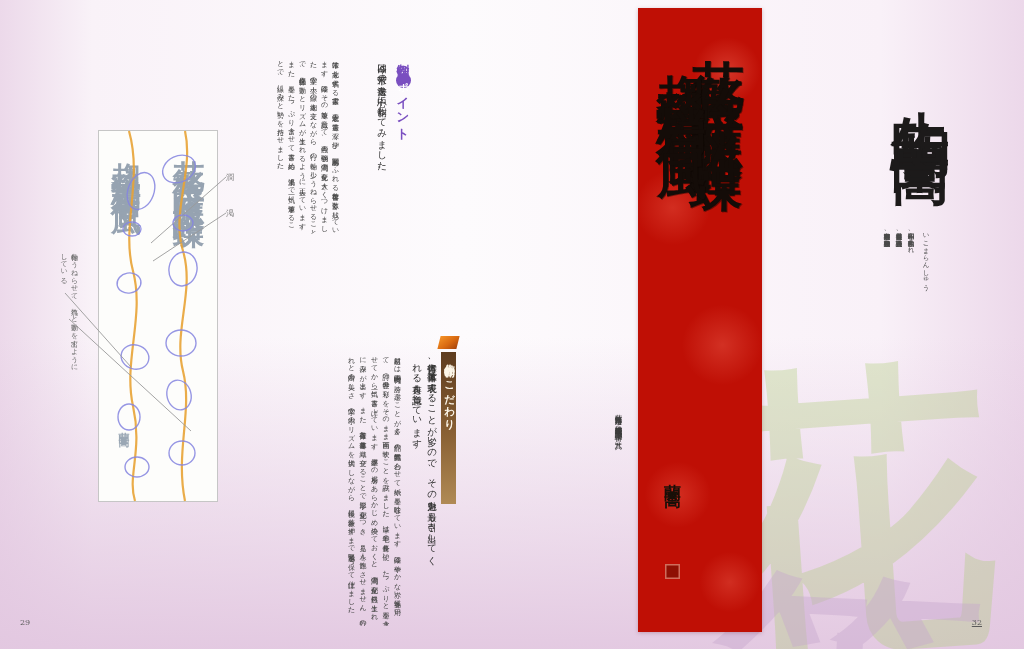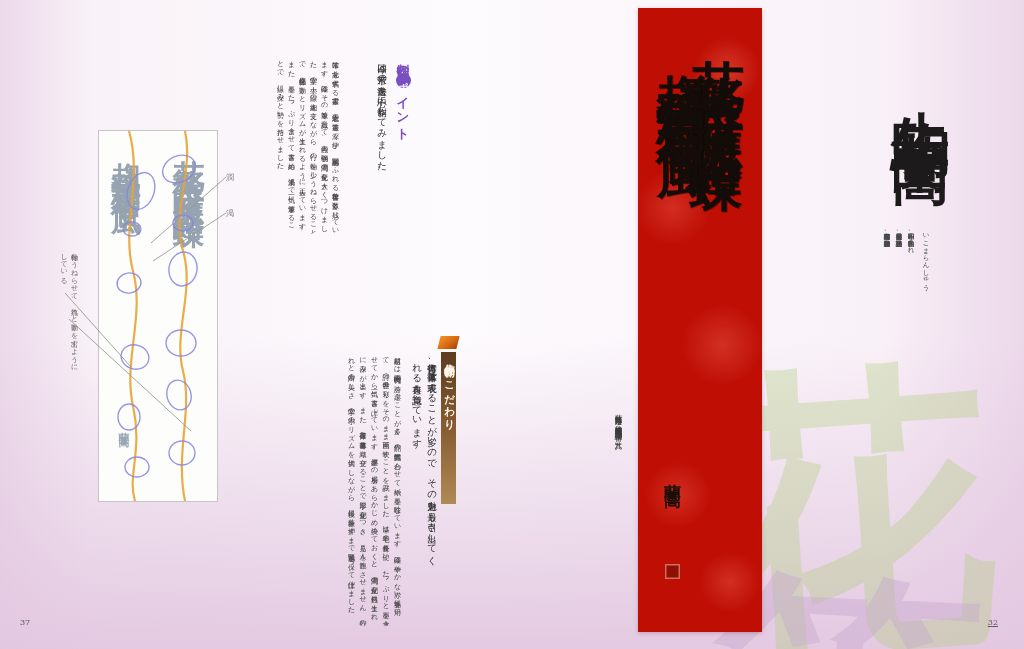--- a/index.html
+++ b/index.html
@@ -48,21 +48,21 @@
               color:#190f08; font-weight:700; }
   .art-seal { position:absolute; left:27px; top:556px; width:15px; height:15px;
               background:#8e1004; box-shadow:inset 0 0 0 1.5px rgba(242,160,140,.65); }
 
   .caption {
     position:absolute; left:612px; top:408px; height:232px; white-space:nowrap;
     font-size:7.5px; line-height:12px; letter-spacing:.5px; color:#3c3c3c; z-index:2;
   }
 
   .pagenum { position:absolute; bottom:22px; font-size:8px; color:#5a5a5a; z-index:3; }
-  .pagenum-right { right:26px;text-decoration:underline; }
+  .pagenum-right { right:42px;text-decoration:underline; }
   .pagenum-left  { left:20px; }
 
   
   .practice {
     position:absolute; left:98px; top:130px; width:118px; height:370px; z-index:2;
     background:#fdfdfb; border:1px solid #c6c6c6;
   }
   .pr-col { position:absolute; color:#96a3b1; font-weight:700; white-space:nowrap; }
   .pr-col-r { right:6px; top:4px;  font-size:32px; letter-spacing:8px; }
   .pr-col-l { left:6px;  top:8px;  font-size:30px; letter-spacing:9px; }
@@ -193,15 +193,15 @@
   </div>
   <div class="point-lead v">今回は米芾の書法を中心に制作してみました。</div>
   <div class="point-body v">米芾は北宋を代表する書家で、王羲之の書法を深く学び、躍動感あふれる行草書を数多く残しています。今回はその筆致を意識して、点画の強弱や潤渇の変化を大きくつけました。文字の大小、線の太細を交えながら、行の軸を少しうねらせることで、作品全体に動きとリズムが生まれるように工夫しています。また、墨をたっぷり含ませて書き始め、渇筆まで一気に運筆することで、線に深みと勢いを持たせました。</div>
 
   <div class="kd-icon"></div>
   <div class="kd-bar"></div>
   <div class="kd-heading v">作品制作のこだわり</div>
   <div class="kd-lead v">行書体、草書体で表現することが多いので、その魅力を最も引き出してくれる古典を意識しています。</div>
   <div class="kd-body v">題材には中国明時代の詩を選ぶことが多く、作品の雰囲気に合わせて紙や墨を吟味しています。今回は華やかな赤い蝋箋を用いて、詩の世界の彩りをそのまま画面に映すことを試みました。筆は羊毛の長鋒を使い、たっぷりと墨を含ませてから一気に書き上げています。墨継ぎの場所をあらかじめ決めておくと、潤渇の変化が自然に生まれ、線に深みが出ます。また、行書体と草書体を織り交ぜることで字形に変化がつき、見る人を飽きさせません。行の流れと余白の美しさ、文字の大小のリズムを大切にしながら、最後に落款を押すまで緊張感を保って仕上げました。</div>
 
-  <div class="pagenum pagenum-left">37</div>
+  <div class="pagenum pagenum-left">29</div>
 
 </div>
 
 </body></html>

